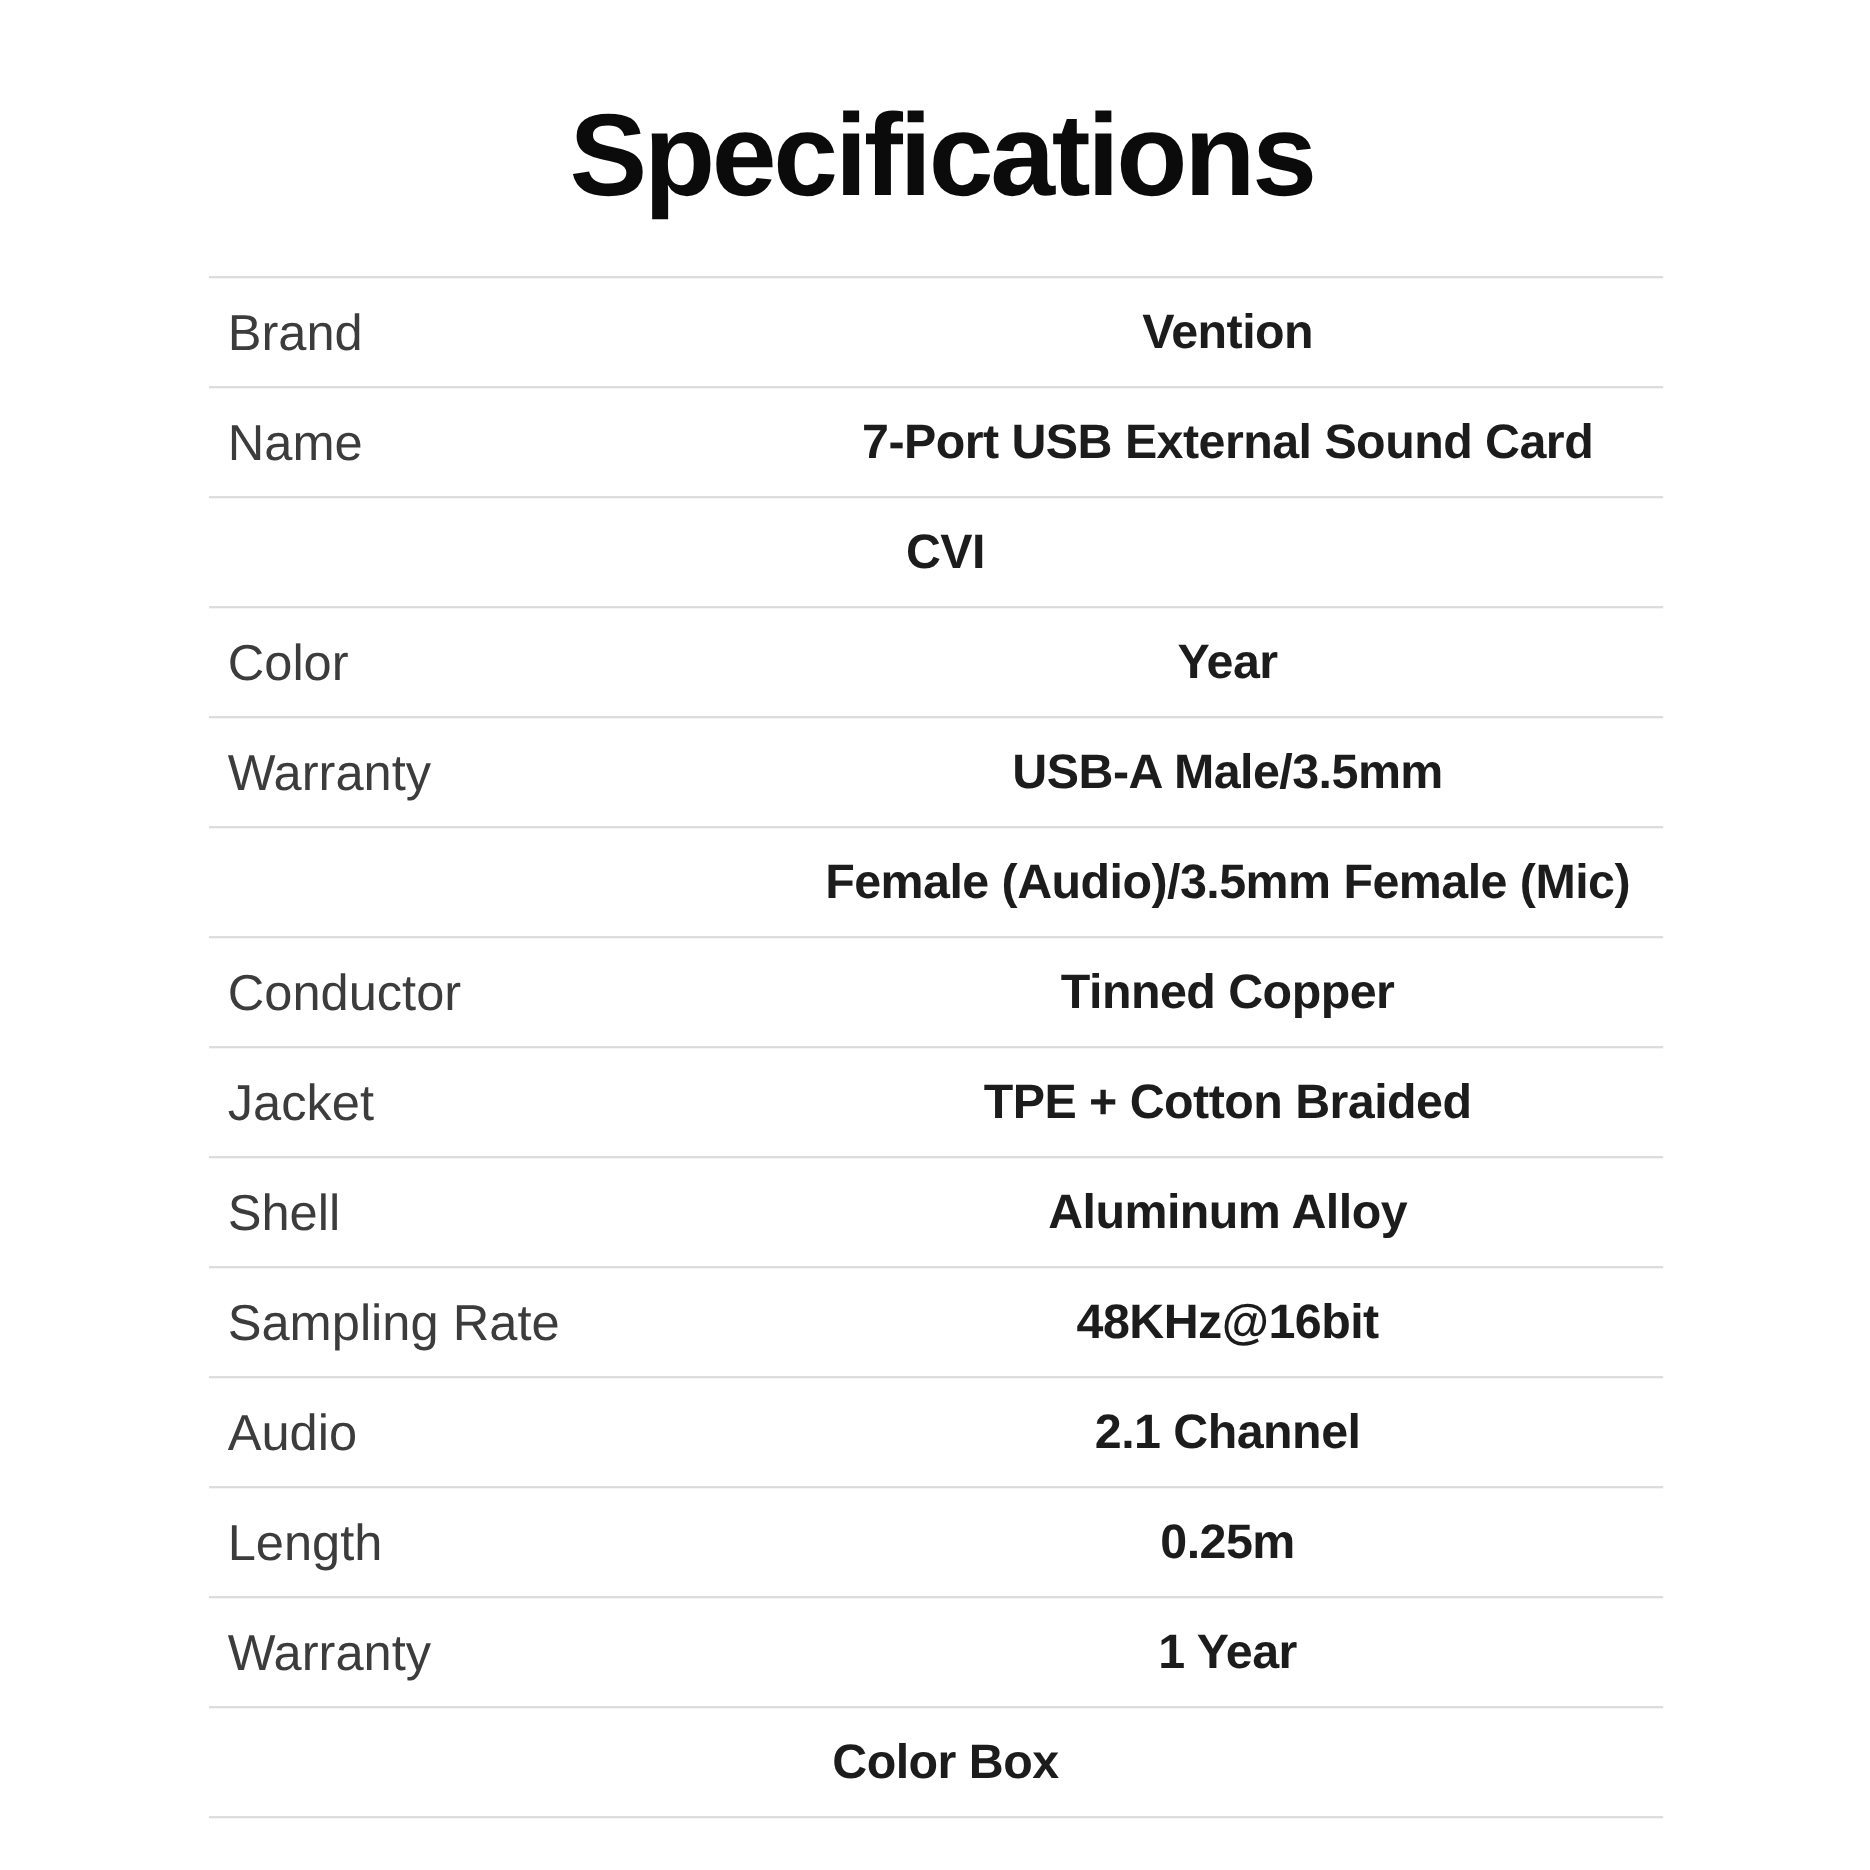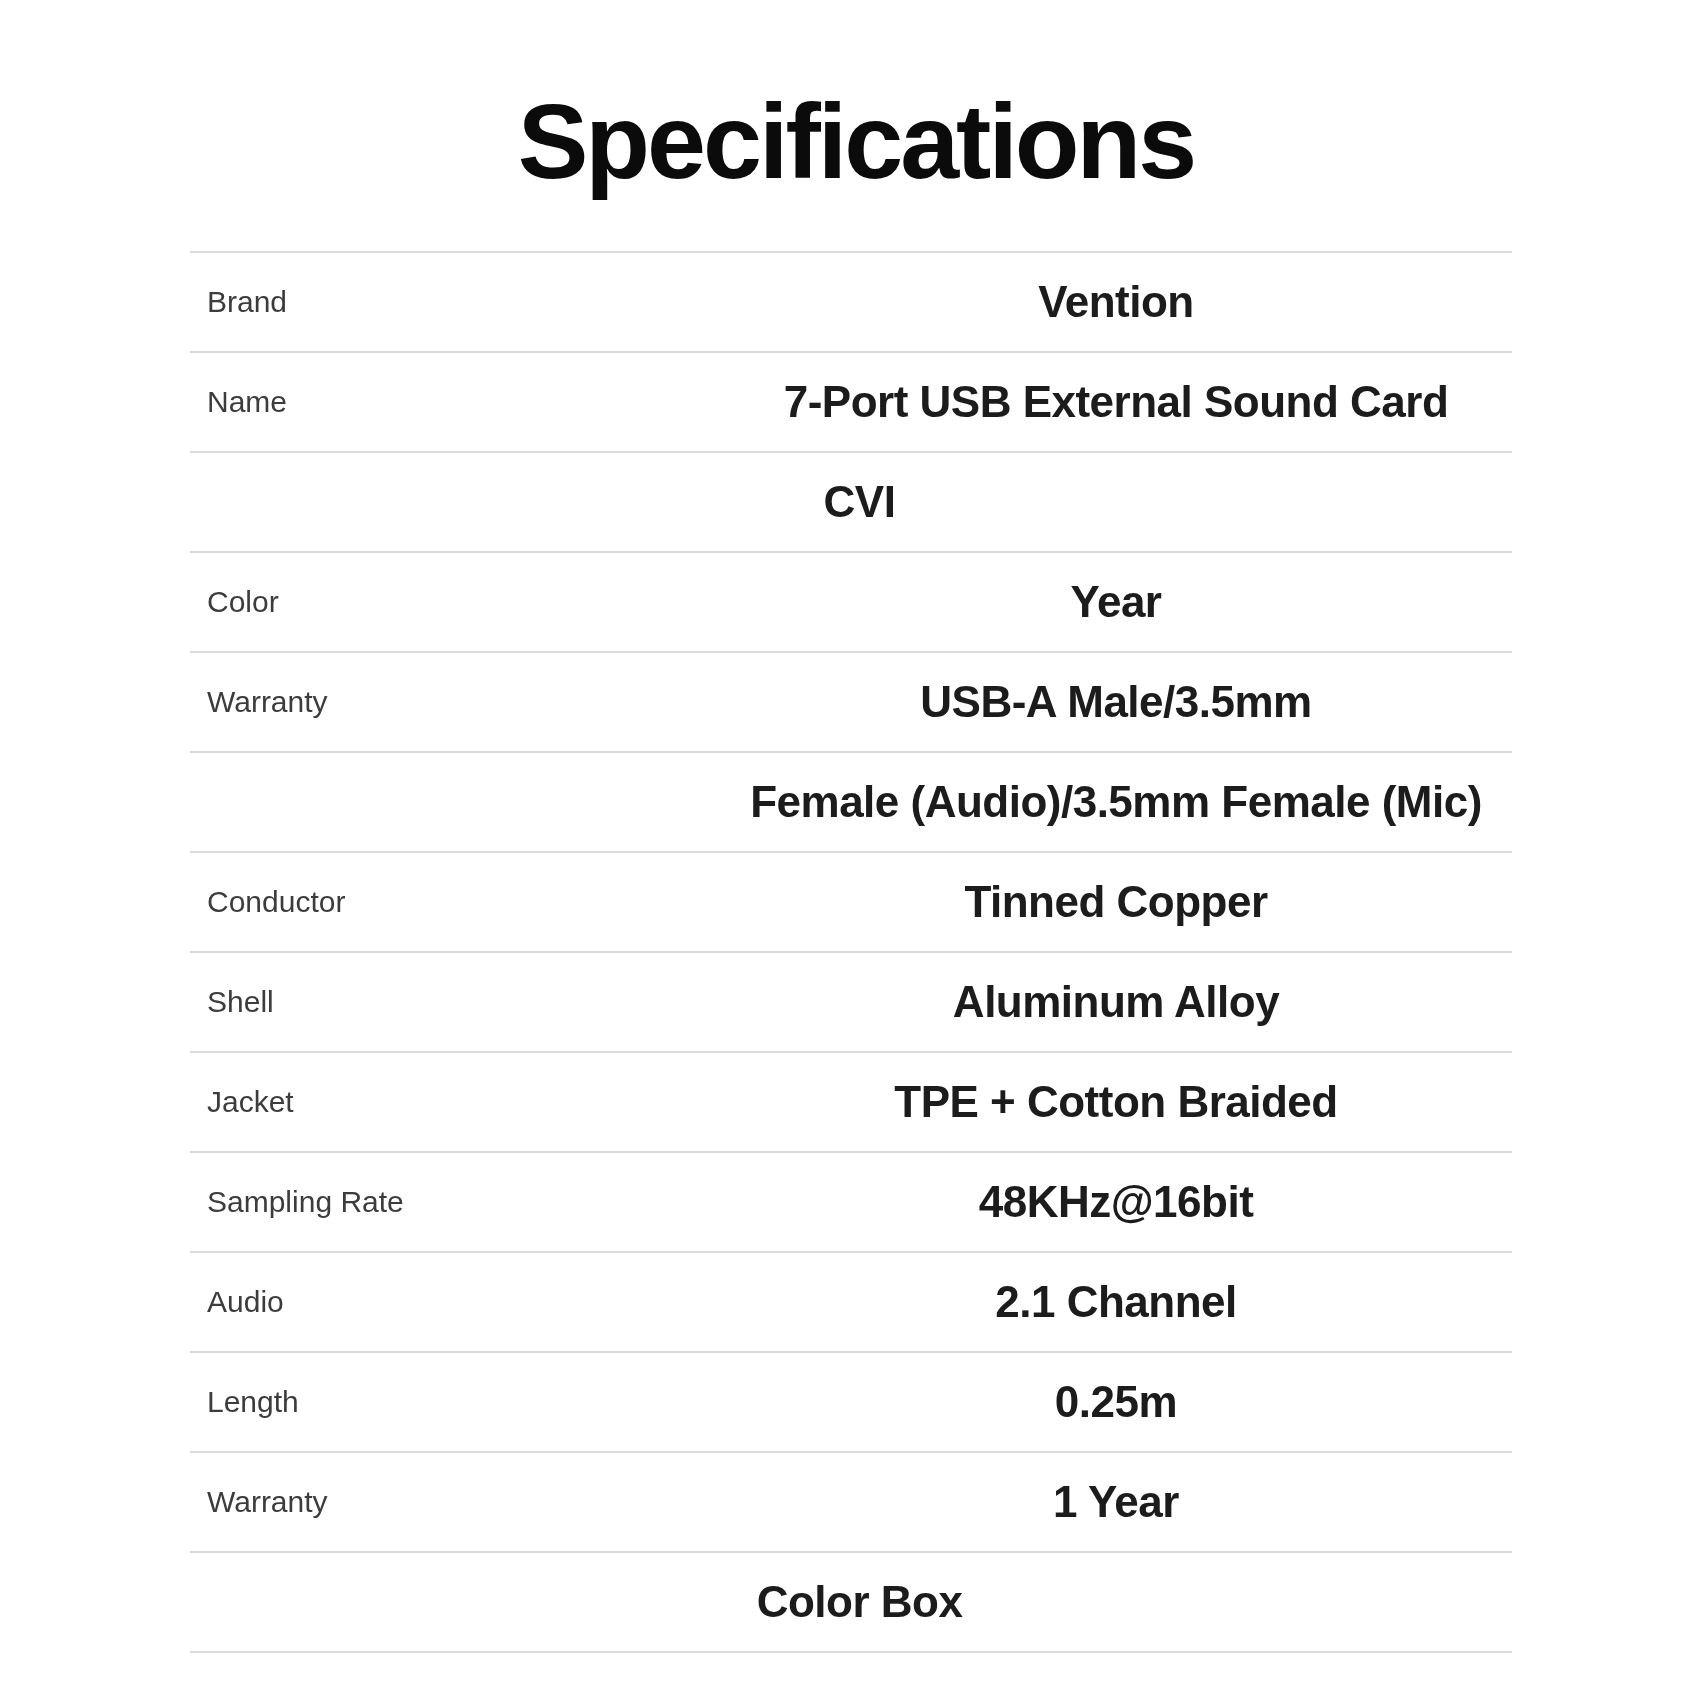--- a/index.html
+++ b/index.html
@@ -38,21 +38,21 @@
     display:flex;
     align-items:center;
     height:98px;
     border-top:2px solid var(--divider);
     padding-left:17px;
     box-sizing:content-box;
   }
   .spec-label{
     flex:0 0 513px;
     width:513px;
-    font-size:30px;
+    font-size:46px;
     font-weight:400;
     color:var(--label);
     letter-spacing:0px;
     white-space:nowrap;
   }
   .spec-value{
     flex:1;
     font-size:44px;
     font-weight:700;
     color:var(--value);
@@ -97,27 +97,27 @@
         <div class="spec-label"></div>
         <div class="spec-value">Female (Audio)/3.5mm Female (Mic)</div>
       </div>
 
       <div class="spec-row">
         <div class="spec-label">Conductor</div>
         <div class="spec-value">Tinned Copper</div>
       </div>
 
       <div class="spec-row">
-        <div class="spec-label">Shell</div>
-        <div class="spec-value">Aluminum Alloy</div>
+        <div class="spec-label">Jacket</div>
+        <div class="spec-value">TPE + Cotton Braided</div>
       </div>
 
       <div class="spec-row">
-        <div class="spec-label">Jacket</div>
-        <div class="spec-value">TPE + Cotton Braided</div>
+        <div class="spec-label">Shell</div>
+        <div class="spec-value">Aluminum Alloy</div>
       </div>
 
       <div class="spec-row">
         <div class="spec-label">Sampling Rate</div>
         <div class="spec-value">48KHz@16bit</div>
       </div>
 
       <div class="spec-row">
         <div class="spec-label">Audio</div>
         <div class="spec-value">2.1 Channel</div>

